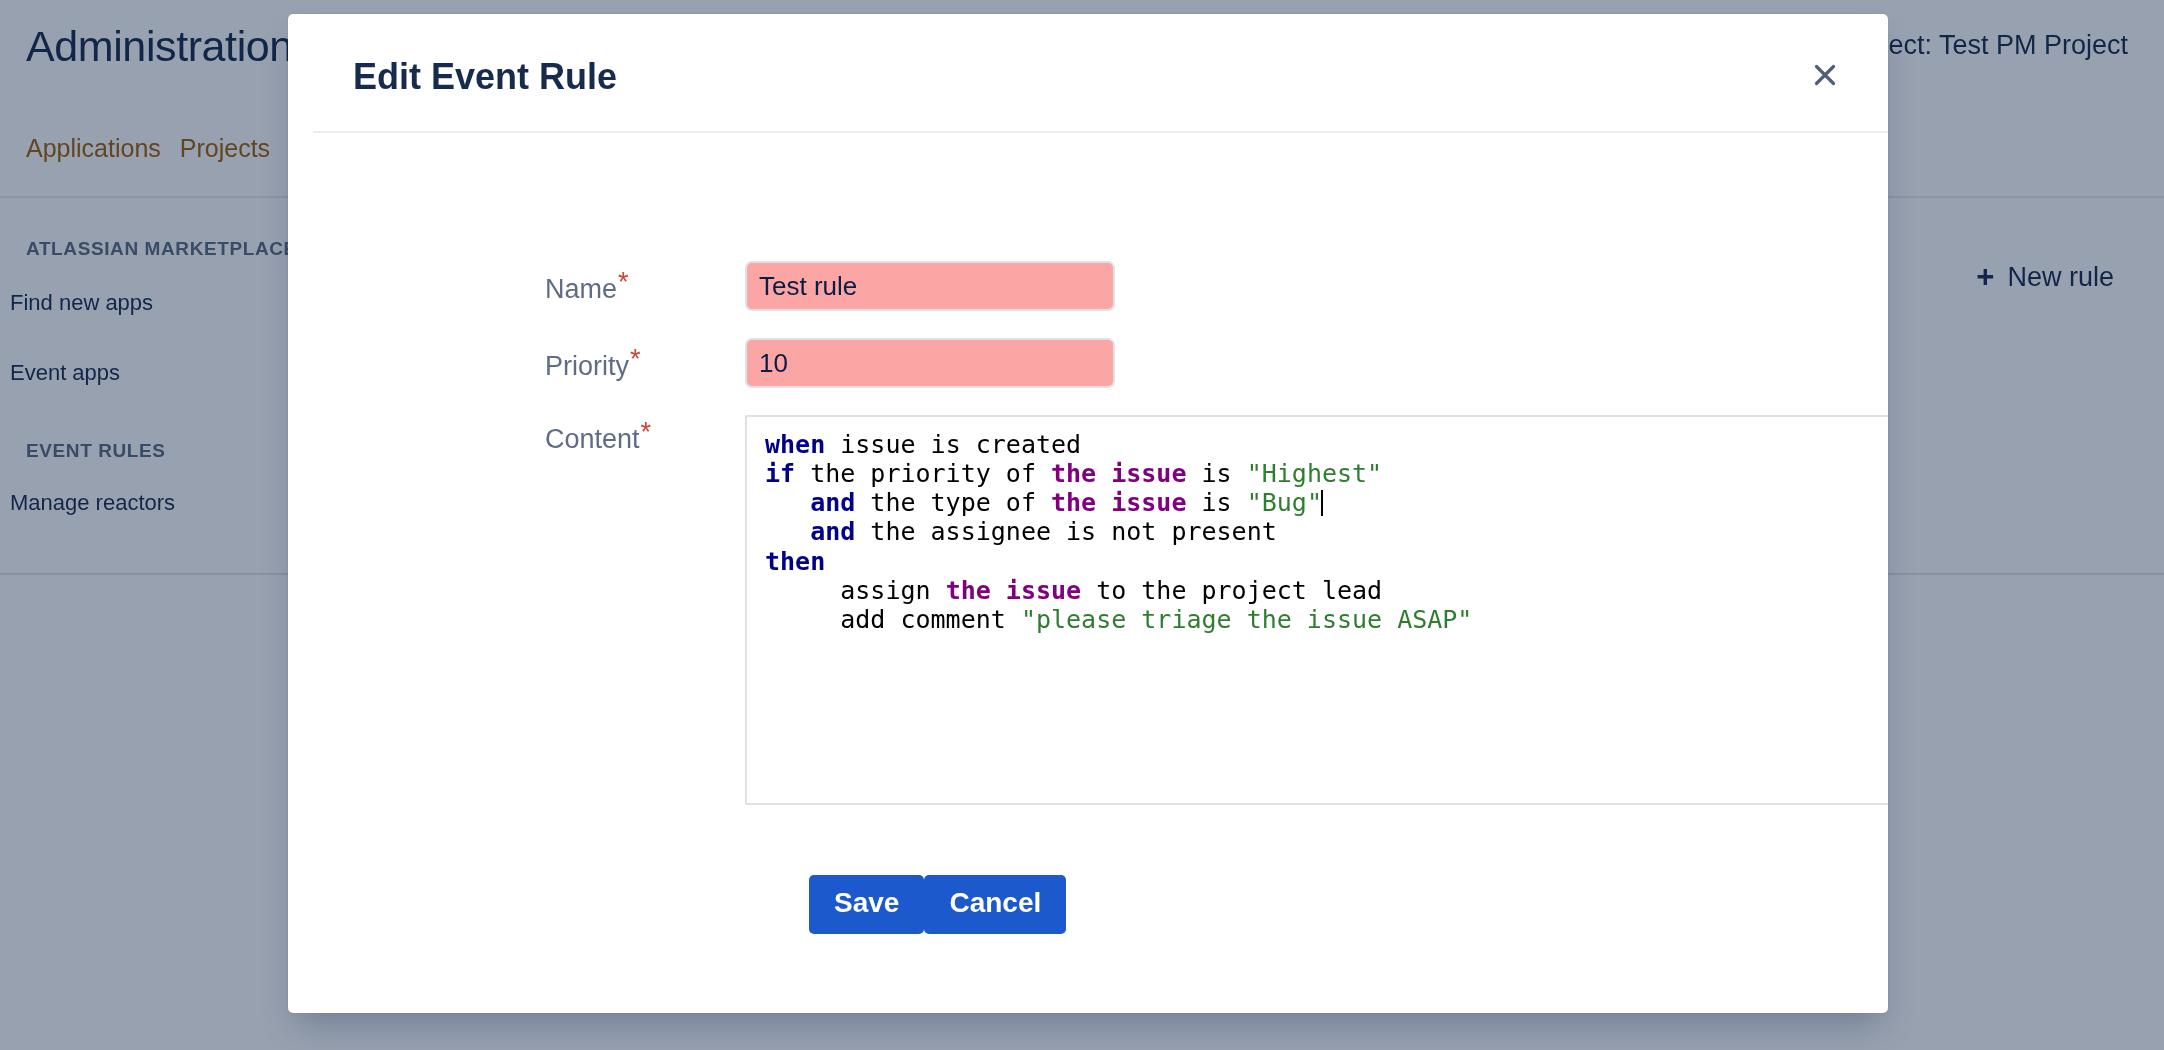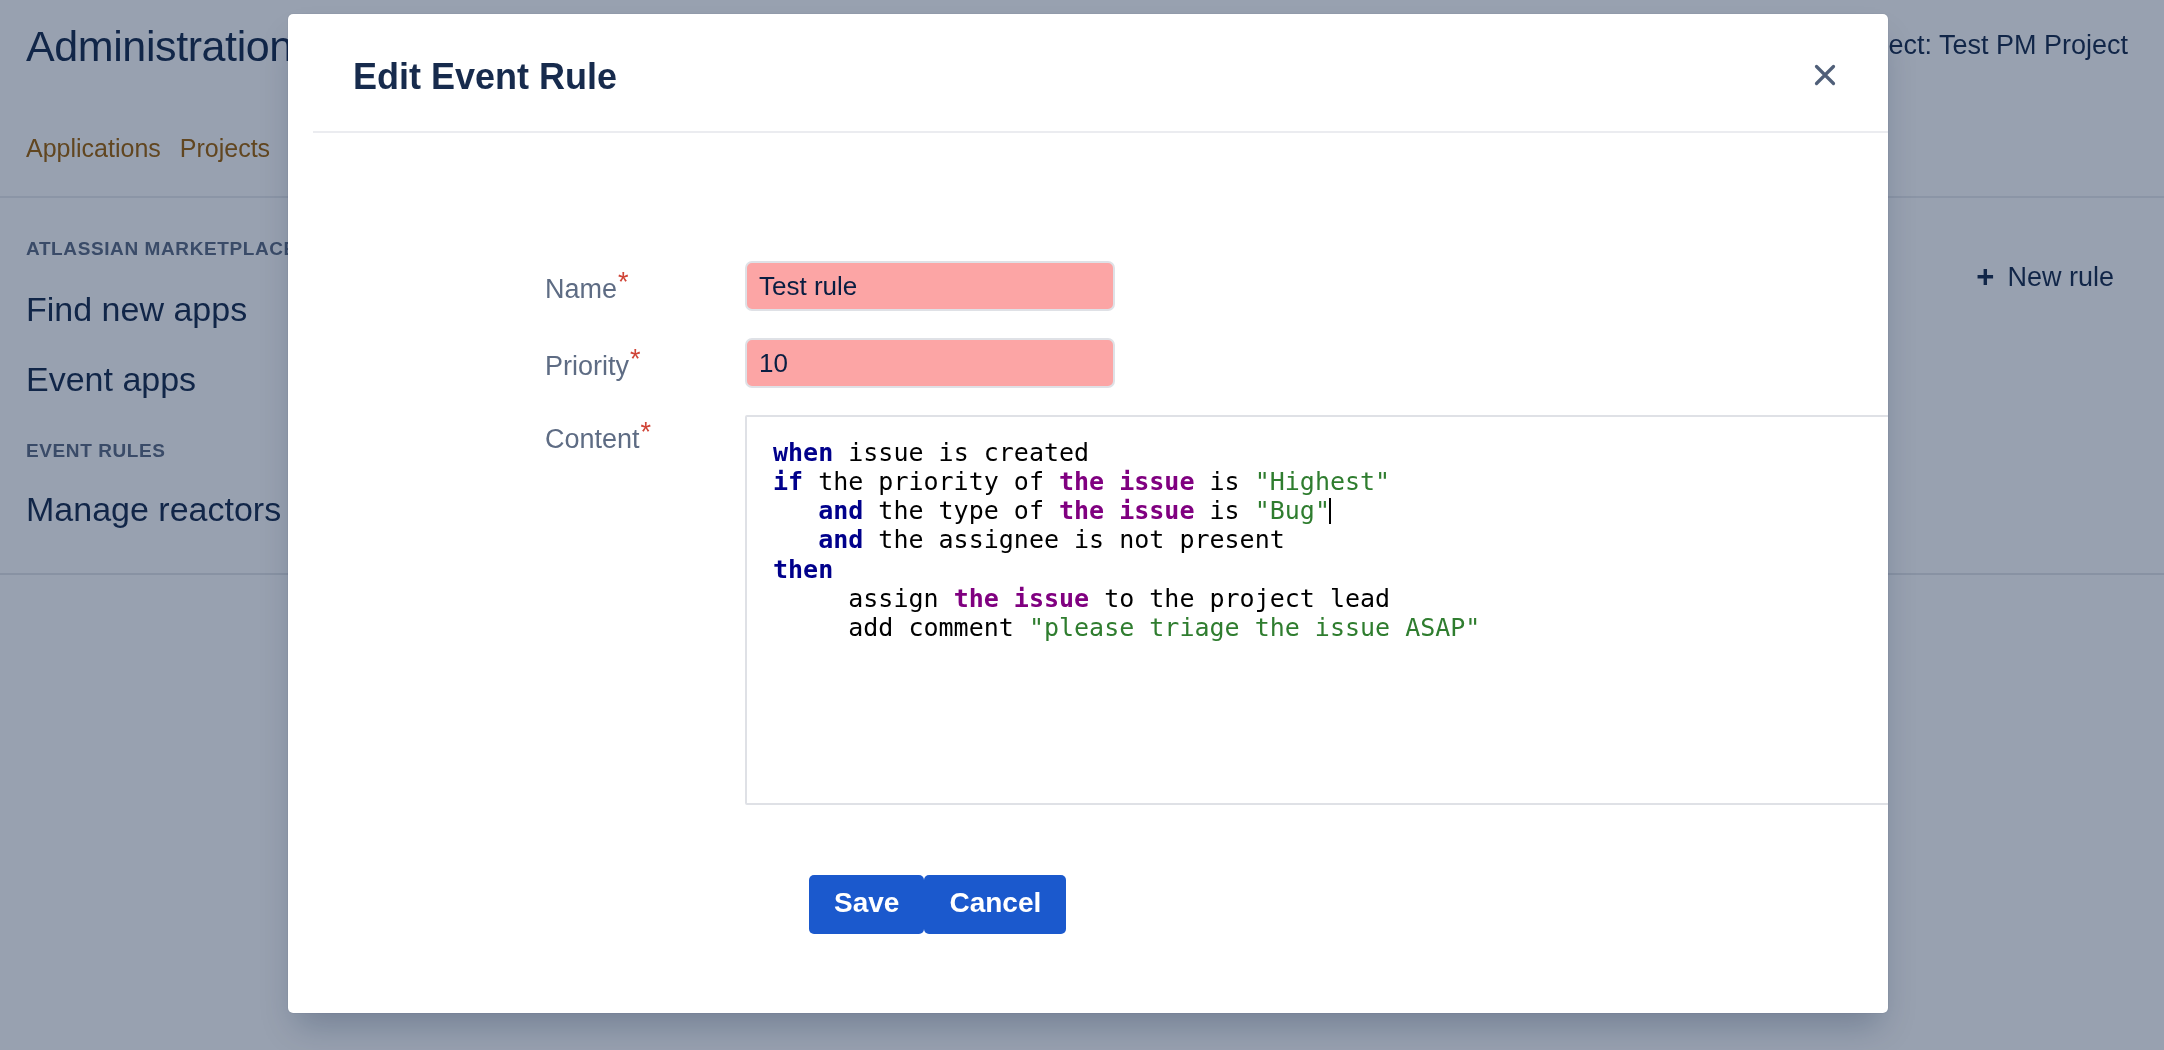--- a/index.html
+++ b/index.html
@@ -72,22 +72,22 @@
     position: absolute;
     left: 26px;
     font-size: 19px;
     font-weight: 700;
     letter-spacing: 0.6px;
     color: #5e6c84;
     white-space: nowrap;
   }
   .bg-sb-item {
     position: absolute;
-    left: 26px;
-    font-size: 34px;
+    left: 10px;
+    font-size: 22px;
     color: #172b4d;
     white-space: nowrap;
     cursor: pointer;
   }
 
   .bg-content-divider {
     position: absolute;
     left: 0; top: 573px;
     width: 2164px;
     height: 2px;
@@ -204,21 +204,21 @@
     background: #ffffff;
     padding: 9px 14px;
     overflow: hidden;
   }
   pre.code {
     font-family: "DejaVu Sans Mono", monospace;
     font-size: 25px;
     line-height: 1.165;
     color: #000000;
     white-space: pre;
-    margin: 12px;
+    margin: 4px;
   }
   .kw   { color: #00008b; font-weight: 700; }
   .ent  { color: #800080; font-weight: 700; }
   .str  { color: #2f7d2f; }
   .caret {
     display: inline-block;
     width: 2px;
     height: 26px;
     background: #000000;
     vertical-align: -5px;

